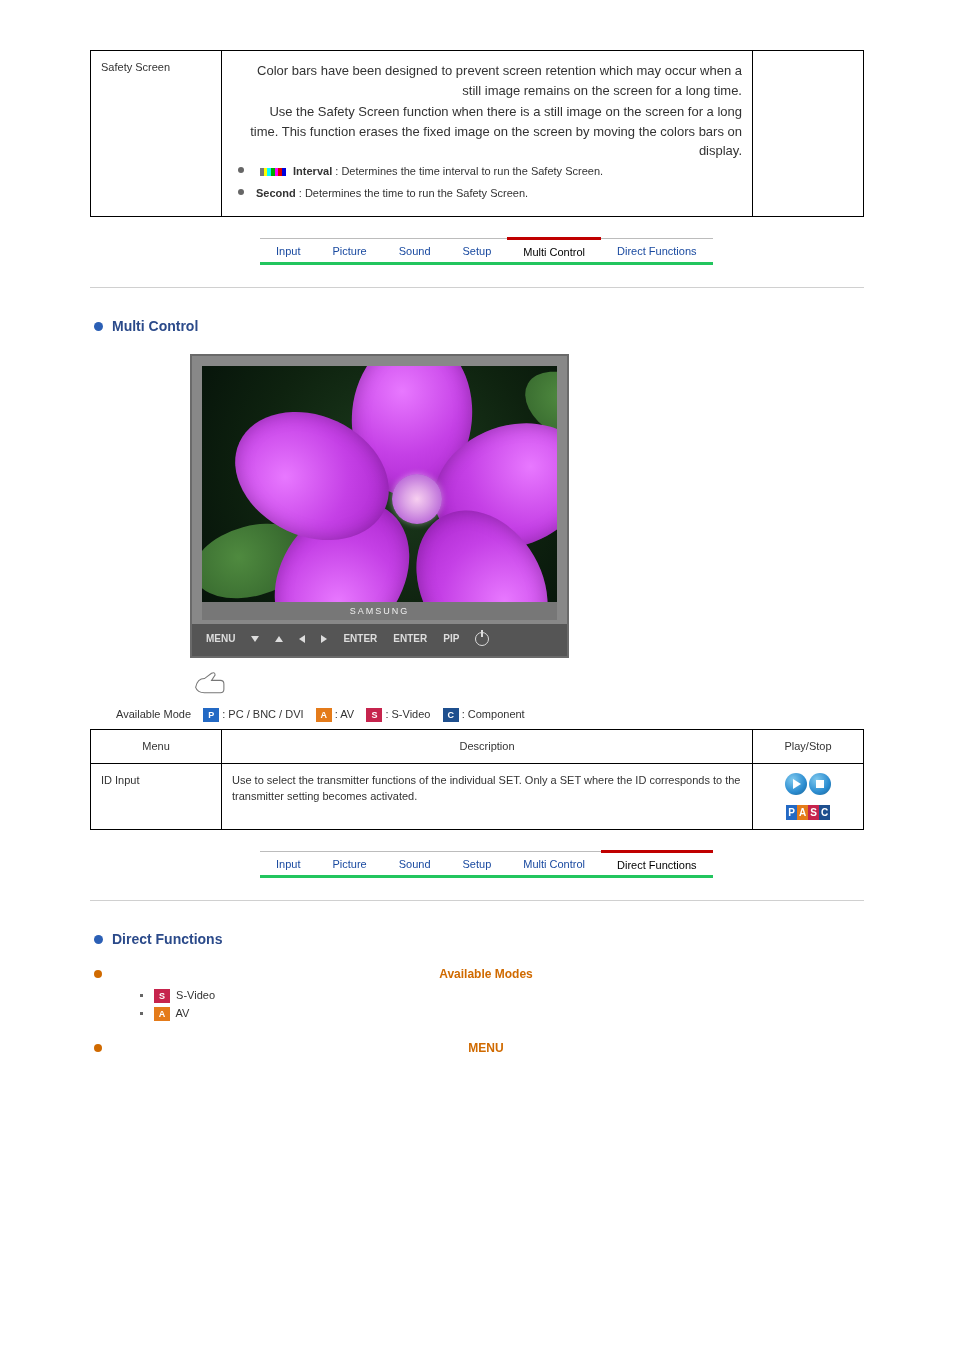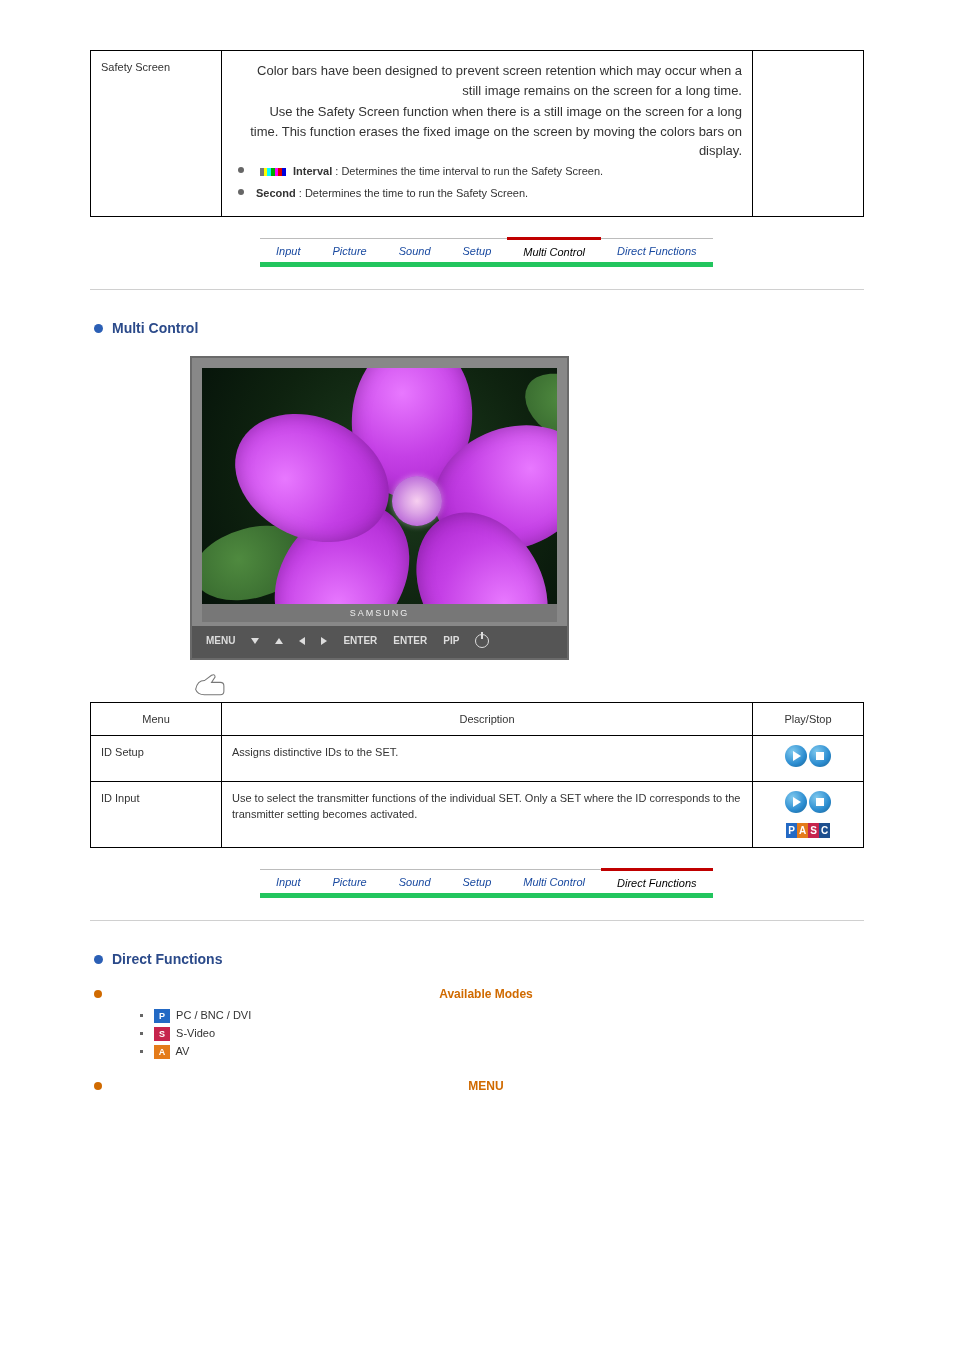--- a/index.html
+++ b/index.html
@@ -47,22 +47,21 @@
   .tabs-outer { margin: 20px 0 0 170px; }
   .tabs {
     border-collapse: collapse;
   }
   .tabs td {
     font-size: 11px;
     padding: 6px 16px 4px 16px;
     color: #1a4aa0;
     text-align:center;
     border-top: 1px solid #bcbcbc;
-    border-bottom: 5px solid #22c55e;
-    font-style: italic;
+    border-bottom: 3px solid #22c55e;
   }
   .tabs td.active {
     color: #000;
     border-top: 3px solid #c00000;
   }
   .section-hr {
     border: none;
     border-top: 1px solid #d0d0d0;
     margin: 22px 0 30px 0;
   }
@@ -264,38 +263,38 @@
   </div>
 
   <div class="hand-row">
     <span class="hand-icon">
       <svg viewBox="0 0 40 34" width="36" height="30">
         <path d="M6 22 q2 -10 10 -10 l8 -6 q4 -2 4 2 l-4 6 h10 q4 0 4 4 v6 q0 4 -4 4 h-18 q-8 0 -10 -6 z" fill="none" stroke="#777" stroke-width="1.2"></path>
       </svg>
     </span>
   </div>
 
+  <div class="mode-row">
+    <span>Available Mode</span>
+    &nbsp;&nbsp;
+    <span class="mode-icon P">P</span><span>: PC / BNC / DVI</span>
+    &nbsp;&nbsp;
+    <span class="mode-icon A">A</span><span>: AV</span>
+    &nbsp;&nbsp;
+    <span class="mode-icon S">S</span><span>: S-Video</span>
+    &nbsp;&nbsp;
+    <span class="mode-icon C">C</span><span>: Component</span>
+  </div>
 
   <table class="grid">
     <tbody>
         <tr>
       <th class="col-menu">Menu</th>
       <th>Description</th>
       <th class="col-play">Play/Stop</th>
-    </tr>
-    <tr>
-      <td>
-        <span>ID Setup</span>
-      </td>
-      <td>Assigns distinctive IDs to the SET.</td>
-      <td class="col-play">
-        <span class="play-icons">
-          <span class="play-icon play"></span><span class="play-icon stop"></span>
-        </span>
-      </td>
     </tr>
     <tr>
       <td>
         <span>ID Input</span>
       </td>
       <td>Use to select the transmitter functions of the individual SET. Only a SET where the ID corresponds to the transmitter setting becomes activated.</td>
       <td class="col-play">
         <span class="play-icons">
           <span class="play-icon play"></span><span class="play-icon stop"></span>
         </span>
@@ -327,25 +326,20 @@
   <div class="section-title">
     <span class="section-dot"></span>
     <span>Direct Functions</span>
   </div>
 
   <div class="subhead">Available Modes</div>
 
   <div style="margin-left:28px;">
     <div class="sub-bullet-wrap">
       <span class="sub-bullet"></span>
-      <span class="mode-icon P">P</span>
-      <span>PC / BNC / DVI</span>
-    </div>
-    <div class="sub-bullet-wrap">
-      <span class="sub-bullet"></span>
       <span class="mode-icon S">S</span>
       <span>S-Video</span>
     </div>
     <div class="sub-bullet-wrap">
       <span class="sub-bullet"></span>
       <span class="mode-icon A">A</span>
       <span>AV</span>
     </div>
   </div>
 

